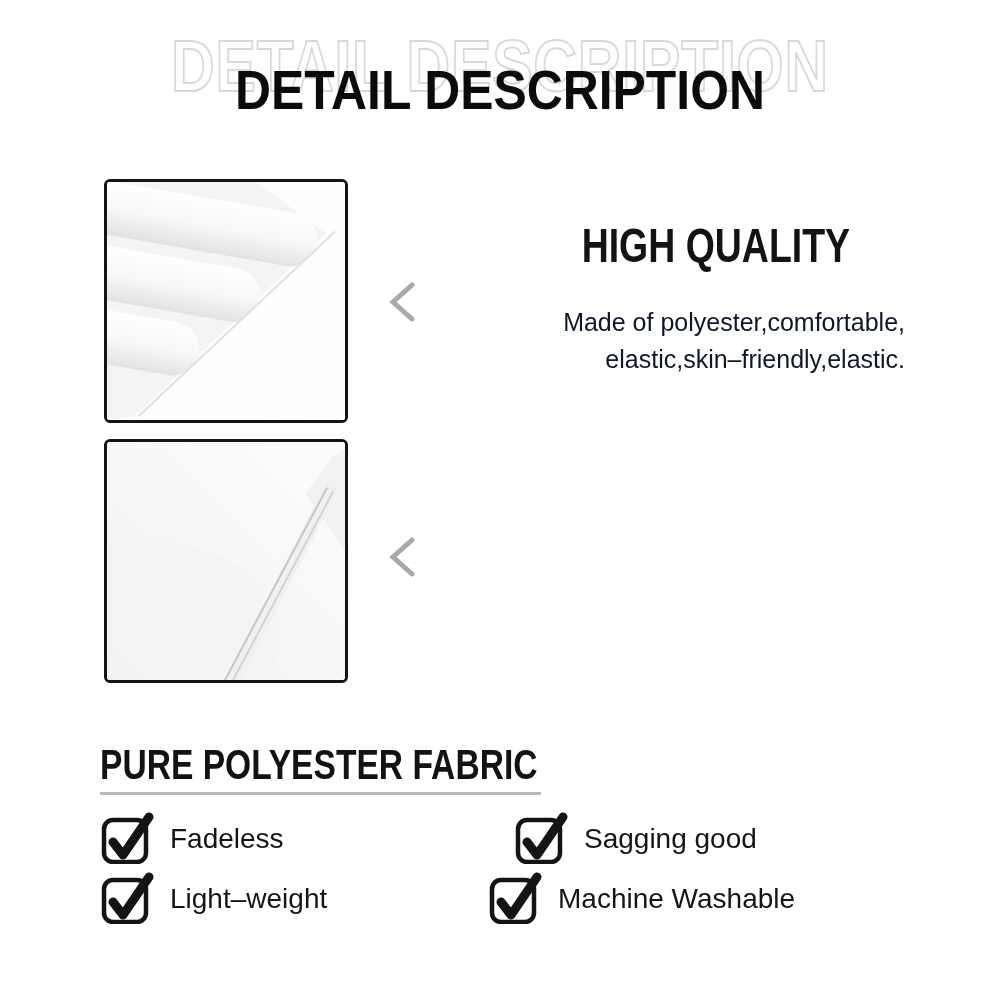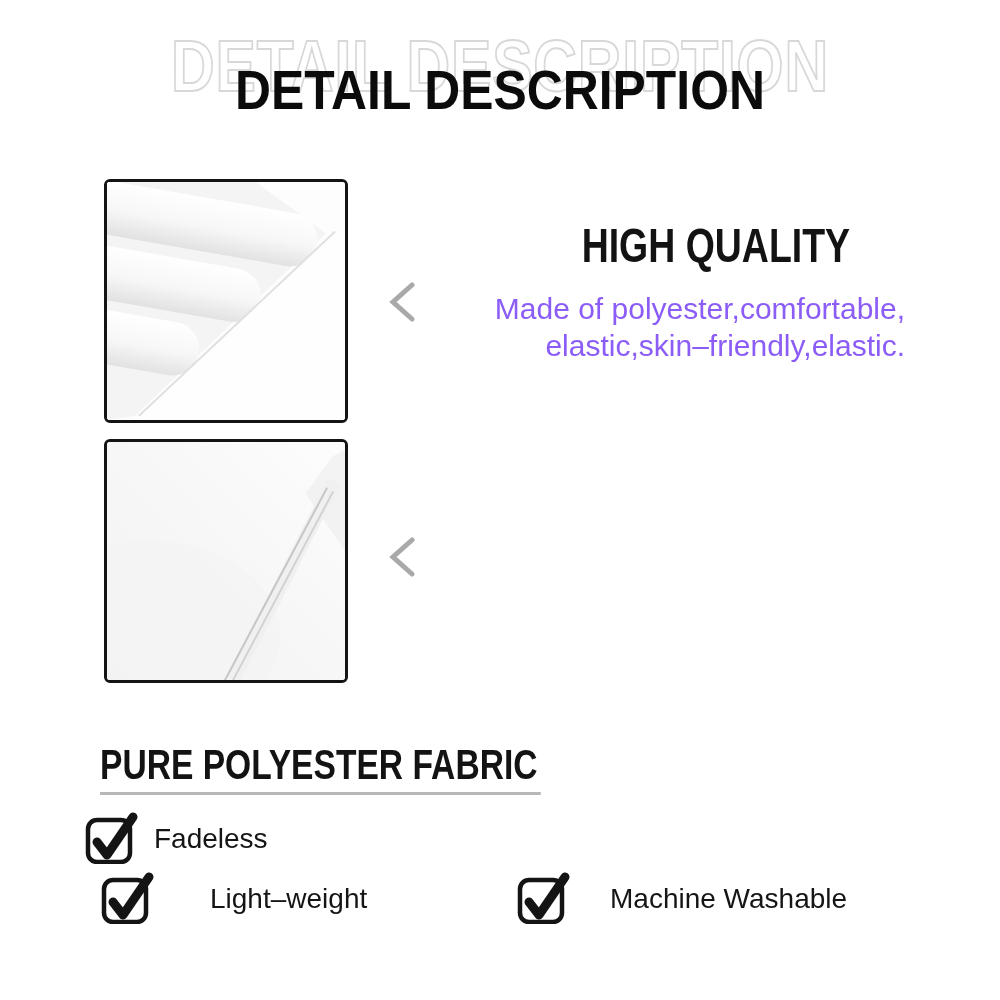--- a/index.html
+++ b/index.html
@@ -49,41 +49,41 @@
   .sec{position:absolute;width:500px;text-align:right;}
   .sec1{left:405px;top:222px;}
   .sec2{left:415px;top:488px;}
   .sec h2{
     margin:0;font-size:48px;font-weight:700;line-height:1;
     color:#131313;
     transform:scaleX(.78);transform-origin:50% 50%;
     white-space:nowrap;
   }
   .sec p{
-    margin:20px 0 0 0;
-    font-size:30px;line-height:37px;color:#8b5cf6;
+    margin:34px 0 0 0;
+    font-size:25px;line-height:37px;color:#0f172a;
   }
   .sec p span{display:block;}
   
   .feat-head{
     position:absolute;left:100px;top:744px;margin:0;
     font-size:42px;font-weight:700;line-height:1;
     color:#131313;
     padding:0 4px 6px 0;
     border-bottom:3px solid #b8b8b8;
     transform:scaleX(.80);transform-origin:0 50%;
     white-space:nowrap;
   }
   .feat-item{
     position:absolute;display:flex;align-items:center;
   }
-  .fi-0{left:84px;top:806px;}
+  .fi-0{left:100px;top:806px;}
   .fi-1{left:514px;top:806px;}
-  .fi-2{left:100px;top:866px;gap:40px;}
-  .fi-3{left:516px;top:866px;gap:24px;}
+  .fi-2{left:100px;top:866px;}
+  .fi-3{left:488px;top:866px;}
   .feat-label{
     margin-left:16px;position:relative;top:4px;
     font-size:28px;color:#151515;white-space:nowrap;
   }
 </style>
 </head>
 <body>
 
 <div class="canvas">
 
@@ -161,20 +161,27 @@
   <h3 class="feat-head">PURE POLYESTER FABRIC</h3>
 
   <div class="feat-item fi-0">
     <svg width="54" height="58" viewBox="0 0 54 58">
       <rect x="4" y="14" width="42" height="42" rx="9" fill="#ffffff" stroke="#141414" stroke-width="4.5"></rect>
       <path d="M13 36 L23 49 L49 11" fill="none" stroke="#141414" stroke-width="9" stroke-linecap="round" stroke-linejoin="round"></path>
     </svg>
     <span class="feat-label">Fadeless</span>
   </div>
 
+  <div class="feat-item fi-1">
+    <svg width="54" height="58" viewBox="0 0 54 58">
+      <rect x="4" y="14" width="42" height="42" rx="9" fill="#ffffff" stroke="#141414" stroke-width="4.5"></rect>
+      <path d="M13 36 L23 49 L49 11" fill="none" stroke="#141414" stroke-width="9" stroke-linecap="round" stroke-linejoin="round"></path>
+    </svg>
+    <span class="feat-label">Sagging good</span>
+  </div>
 
   <div class="feat-item fi-2">
     <svg width="54" height="58" viewBox="0 0 54 58">
       <rect x="4" y="14" width="42" height="42" rx="9" fill="#ffffff" stroke="#141414" stroke-width="4.5"></rect>
       <path d="M13 36 L23 49 L49 11" fill="none" stroke="#141414" stroke-width="9" stroke-linecap="round" stroke-linejoin="round"></path>
     </svg>
     <span class="feat-label">Light–weight</span>
   </div>
 
   <div class="feat-item fi-3">

